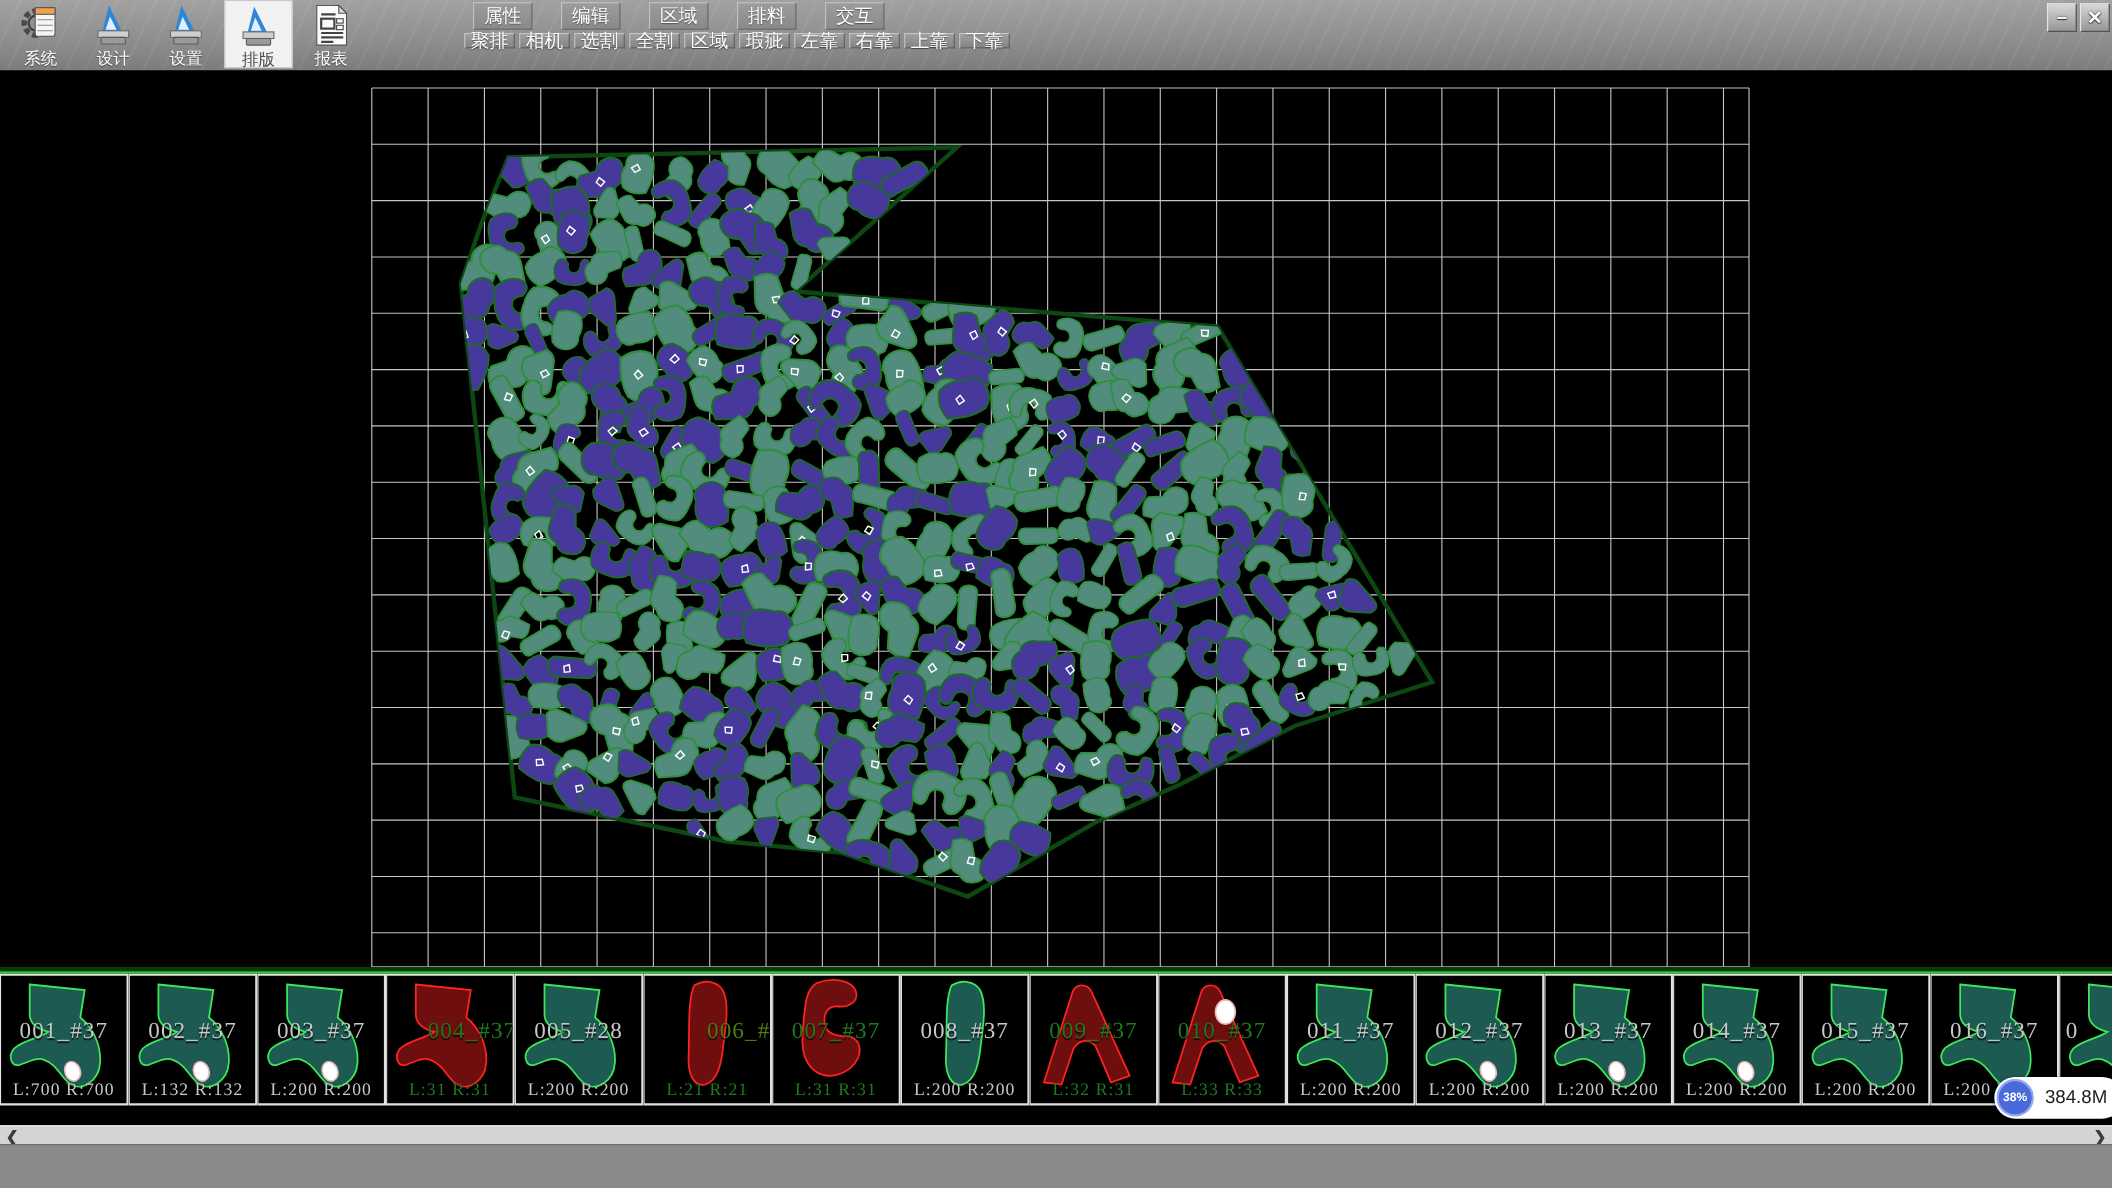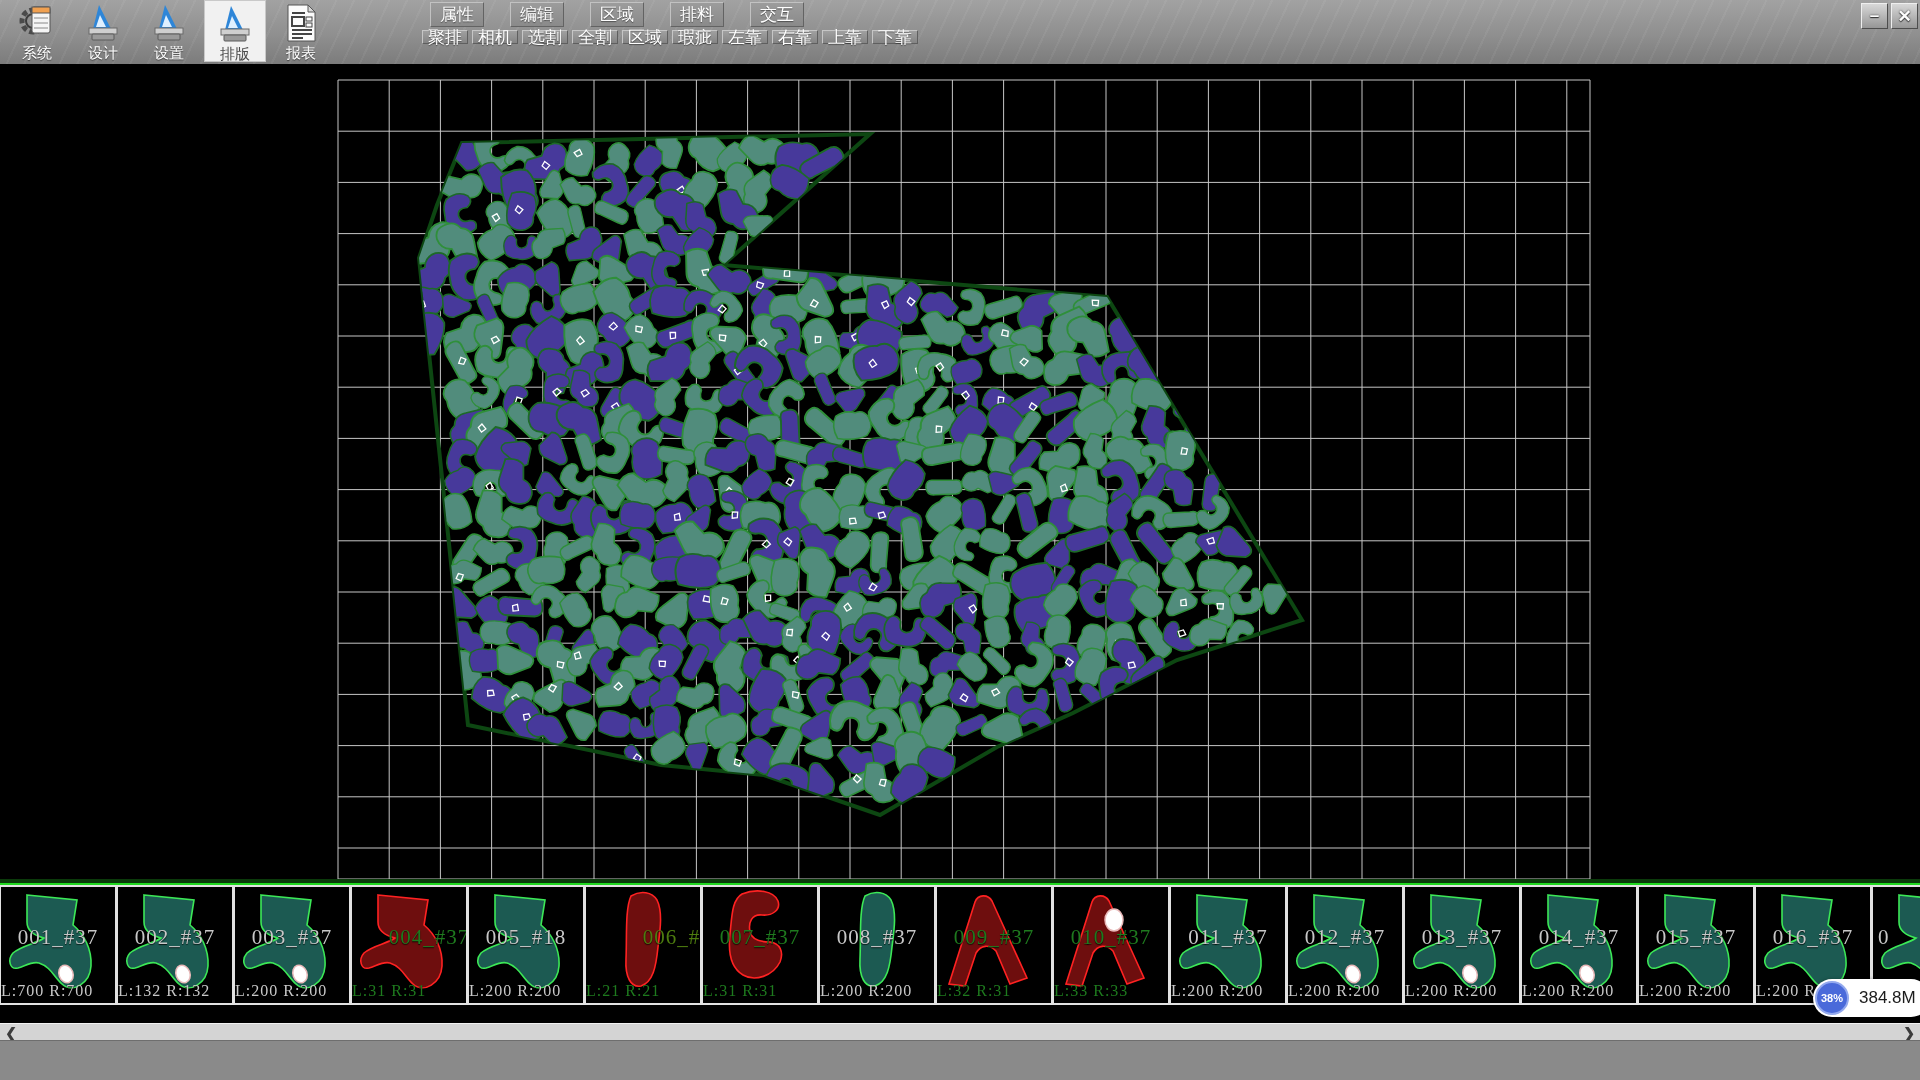--- a/index.html
+++ b/index.html
@@ -42,21 +42,21 @@
 
   
   #filmstrip{position:absolute;left:0;top:883px;width:1920px;height:120px;display:flex;
     border-top:2px solid #20d820;box-shadow:0 -4px 0 #0a3a0a;background:#000;}
   .cell{position:relative;flex:0 0 114px;width:114px;height:116px;margin:0;
     border:2px solid #e2e2e2;border-left-width:1px;box-sizing:content-box;background:#000;overflow:hidden;}
   .cell svg{position:absolute;left:0;top:0;}
   .cell .clabel{position:absolute;left:0;top:38px;width:100%;text-align:center;
     font-family:"Liberation Serif",serif;font-size:21px;letter-spacing:1px;
     text-shadow:0 1px 1px rgba(0,0,0,.8);pointer-events:none;}
-  .cell .clr{position:absolute;left:0;bottom:3px;width:100%;text-align:left;
+  .cell .clr{position:absolute;left:0;bottom:3px;width:100%;text-align:center;
     font-family:"Liberation Serif",serif;font-size:16px;letter-spacing:1px;
     text-shadow:0 1px 1px rgba(0,0,0,.8);pointer-events:none;}
   .cell.clipped .clabel,.cell.clipped .clr{text-align:left;padding-left:5px;box-sizing:border-box;}
 
   
   #mem-pill{position:absolute;left:1813px;top:979px;height:38px;min-width:100px;border-radius:19px;
     background:#fff;box-shadow:0 1px 4px rgba(0,0,0,.45);display:flex;align-items:center;z-index:5;}
   #mem-circle{width:34px;height:34px;margin-left:2px;border-radius:50%;
     background:#4a6ada;border:2px solid #93a9ee;box-sizing:border-box;
     display:flex;align-items:center;justify-content:center;
@@ -781,21 +781,21 @@
         <svg width="114" height="116" viewBox="0 0 114 116">
           <path d="M26,8 L76,13 L72,38 C83,47 91,62 90,79 C89,96 72,107 61,97 C53,90 50,80 38,76 C31,74 24,79 17,81 C9,83 6,73 12,66 C21,58 35,57 43,51 C31,48 26,43 26,35 Z" fill="#6e0e0e" stroke="#ff2222" stroke-width="1.6"></path>
         </svg>
         <div class="clabel" style="color: rgb(30, 122, 30); padding-left: 20px;">004_#37</div>
         <div class="clr" style="color: rgb(30, 122, 30);">L:31 R:31</div>
       </div>
       <div class="cell">
         <svg width="114" height="116" viewBox="0 0 114 116">
           <path d="M26,8 L76,13 L72,38 C83,47 91,62 90,79 C89,96 72,107 61,97 C53,90 50,80 38,76 C31,74 24,79 17,81 C9,83 6,73 12,66 C21,58 35,57 43,51 C31,48 26,43 26,35 Z" fill="#1c5a52" stroke="#3ce857" stroke-width="1.6"></path>
         </svg>
-        <div class="clabel" style="color: rgb(200, 200, 200);">005_#18</div>
+        <div class="clabel" style="color: rgb(200, 200, 200);">005_#28</div>
         <div class="clr" style="color: rgb(200, 200, 200);">L:200 R:200</div>
       </div>
       <div class="cell">
         <svg width="114" height="116" viewBox="0 0 114 116">
           <path d="M45,9 C55,3 66,5 71,13 C77,25 74,44 72,60 C70,80 67,95 55,99 C45,101 39,90 40,72 C41,50 39,22 45,9 Z" fill="#6e0e0e" stroke="#ff2222" stroke-width="1.6"></path>
         </svg>
         <div class="clabel" style="color: #4d7c0f; margin-left: 40px;">006_#37</div>
         <div class="clr" style="color: rgb(30, 122, 30);">L:21 R:21</div>
       </div>
       <div class="cell">

